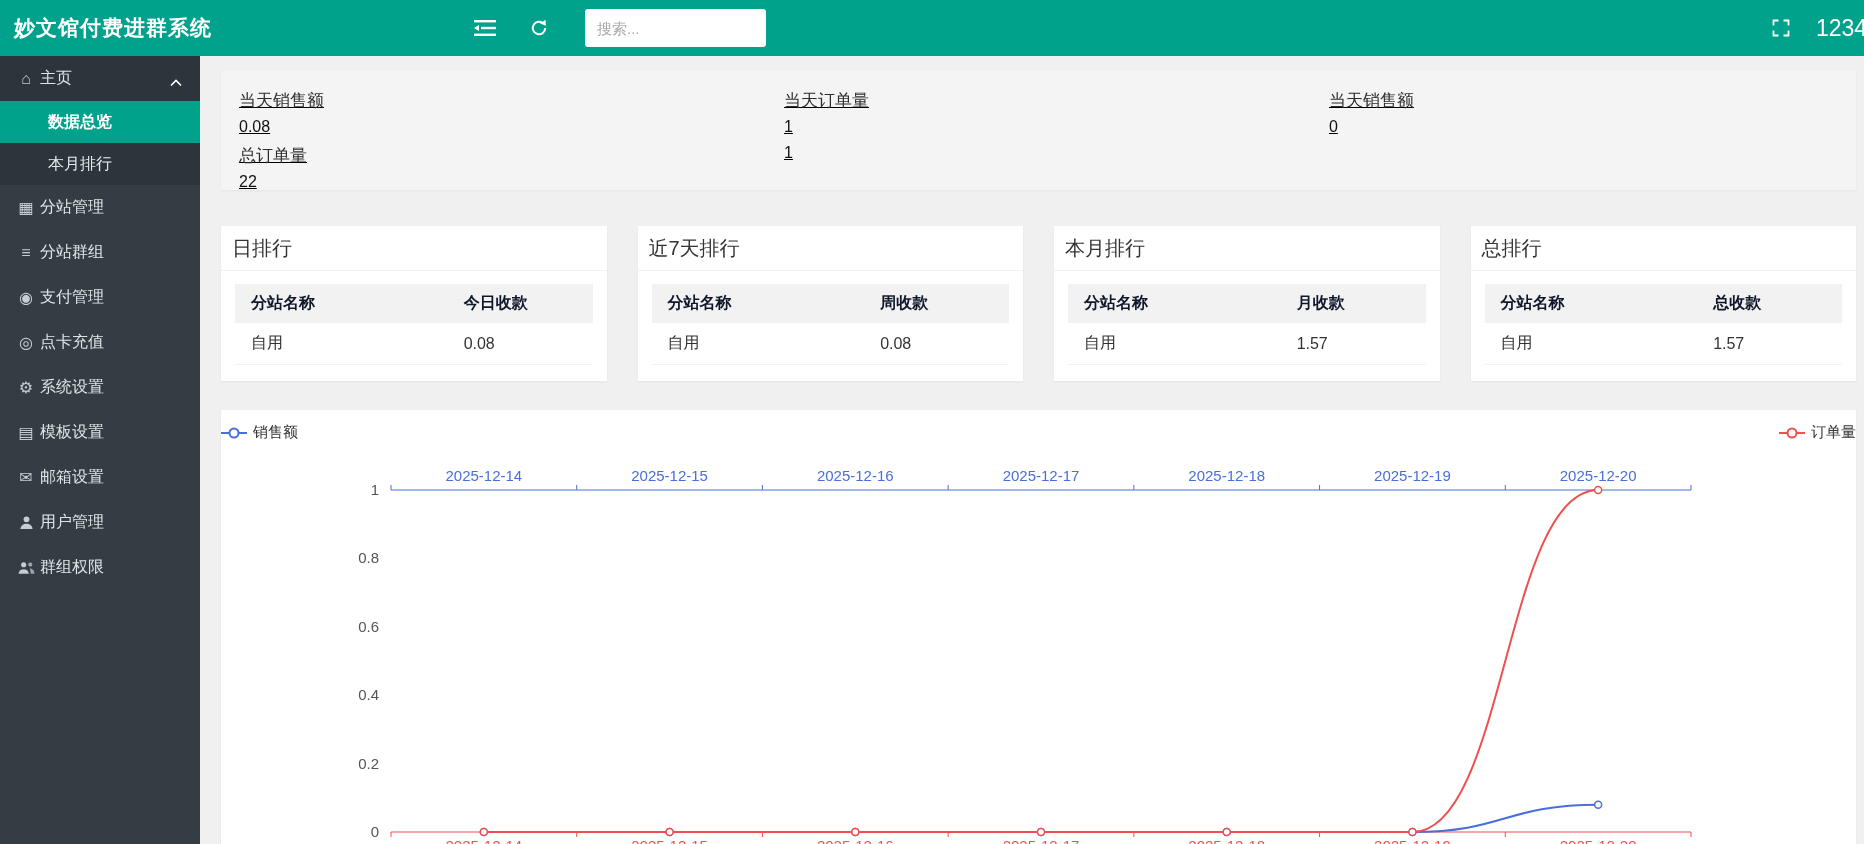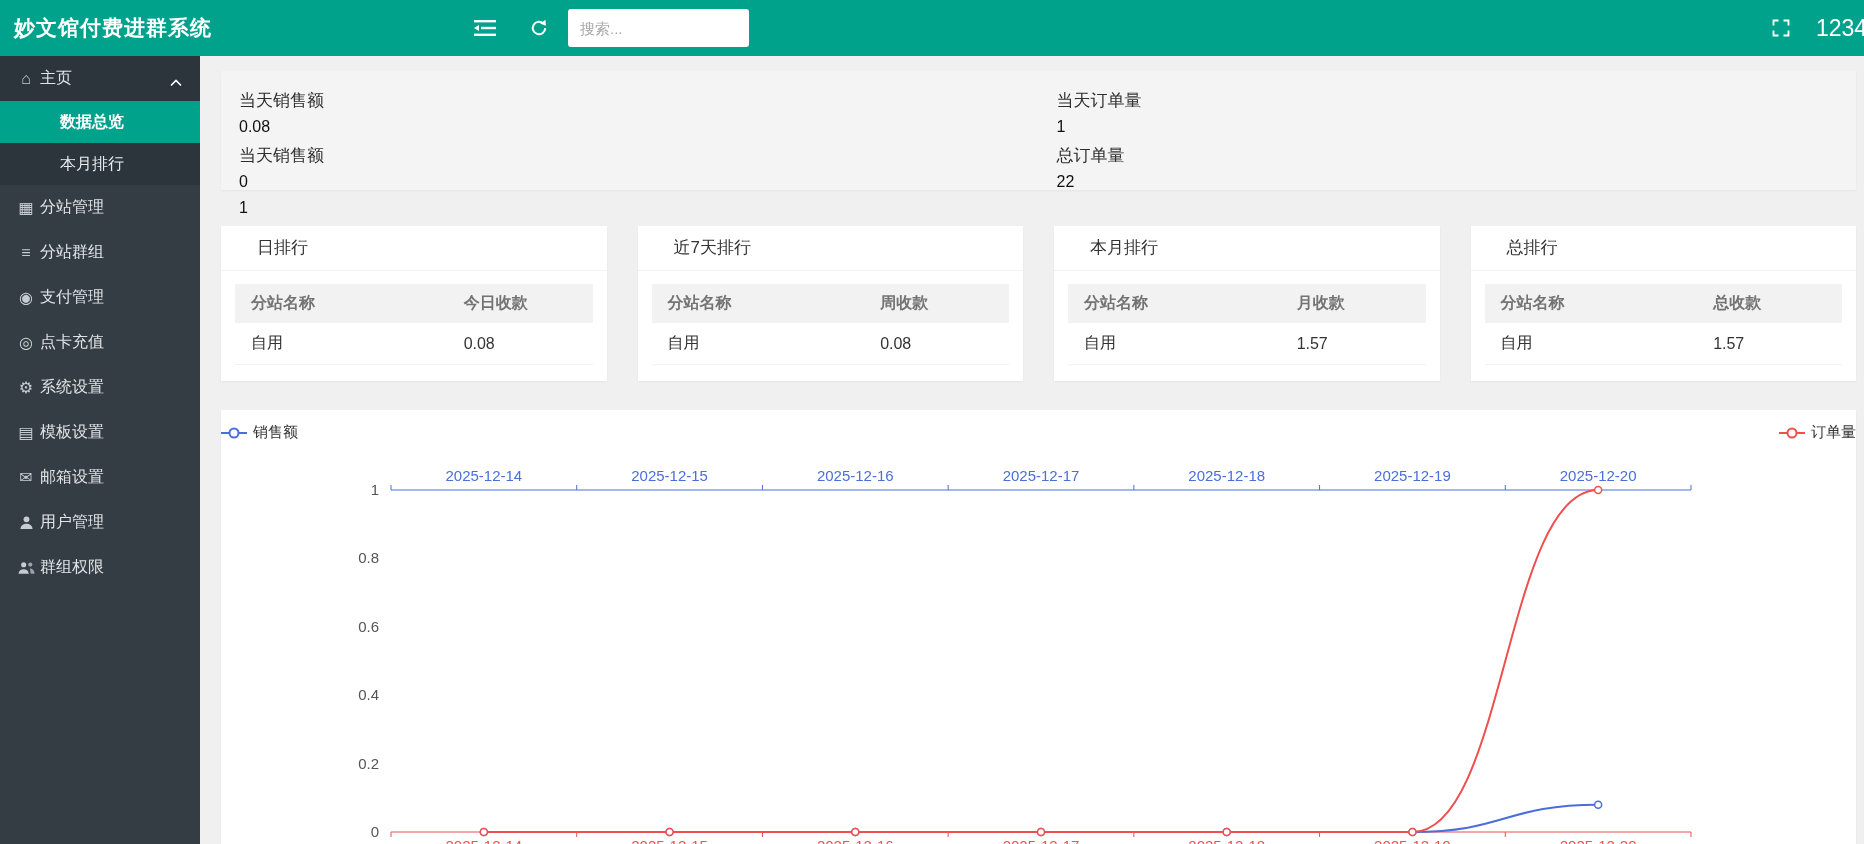--- a/index.html
+++ b/index.html
@@ -7,47 +7,47 @@
     width:1864px;height:844px;overflow:hidden;position:relative;
     background:#f0f0f0;
     font-family:"Liberation Sans","DejaVu Sans",sans-serif;
     -webkit-font-smoothing:antialiased;
   }
   
   .header{position:absolute;top:0;left:0;width:1864px;height:56px;background:var(--teal,#00A28B);z-index:30;}
   .header .app-title{position:absolute;left:14px;top:0;height:52px;line-height:56px;color:#fff;font-size:21px;font-weight:bold;letter-spacing:1px;white-space:nowrap;}
   .hdr-icon{position:absolute;top:0;height:56px;width:44px;display:flex;align-items:center;justify-content:center;color:#fff;cursor:pointer;}
   .hdr-icon svg{display:block;}
-  .search-box{position:absolute;left:568px;top:9px;width:181px;height:38px;background:#fff;border-radius:3px;}
+  .search-box{position:absolute;left:585px;top:9px;width:181px;height:38px;background:#fff;border-radius:3px;}
   .search-box input{width:100%;height:100%;border:none;outline:none;background:transparent;padding:0 12px;font-size:15px;color:#333;font-family:inherit;box-sizing:border-box;}
   .search-box input::placeholder{color:#a9a9a9;}
   .username{position:absolute;left:1816px;top:0;height:56px;line-height:56px;color:#fff;font-size:23px;white-space:nowrap;cursor:pointer;}
   
   .sidebar{position:absolute;top:56px;left:0;width:200px;height:788px;background:var(--sidebar,#333D43);z-index:20;}
   .menu-item{height:45px;display:flex;align-items:center;padding-left:16px;color:#dfe4e6;font-size:16px;cursor:pointer;position:relative;box-sizing:border-box;}
   .menu-item.parent{background:#2B353B;}
   .mi-icon{width:20px;text-align:center;font-size:16px;color:#c6cdd1;margin-right:4px;flex:0 0 20px;font-style:normal;}
   .mi-icon svg{display:block;margin:0 auto;}
   .chevron{position:absolute;right:18px;top:17px;}
   .submenu{background:#2B353B;}
-  .sub-item{height:42px;display:flex;align-items:center;padding-left:60px;color:#e8ecee;font-size:16px;cursor:pointer;box-sizing:border-box;}
+  .sub-item{height:42px;display:flex;align-items:center;padding-left:48px;color:#e8ecee;font-size:16px;cursor:pointer;box-sizing:border-box;}
   .sub-item.active{background:var(--teal,#00A28B);color:#fff;font-weight:bold;}
   
   .stats-card{position:absolute;left:221px;top:71px;width:1635px;height:119px;background:#f4f4f4;box-shadow:0 1px 2px rgba(0,0,0,.05);box-sizing:border-box;
-    display:grid;grid-template-columns:1fr 1fr;grid-template-rows:1fr 1fr;padding:10px 0 8px 0;}
+    display:grid;grid-template-columns:1fr 1fr 1fr;grid-template-rows:1fr 1fr;padding:10px 0 8px 0;text-decoration:underline;}
   .stat-cell{padding:8px 0 0 18px;}
   .stat-label{font-size:17px;color:#2d2d2d;margin-bottom:6px;}
   .stat-value{font-size:16px;color:#111;}
   
   .rank-row{position:absolute;left:221px;top:226px;width:1635px;display:flex;gap:31px;}
   .rank-card{flex:1;background:#fff;height:155px;box-shadow:0 1px 2px rgba(0,0,0,.05);box-sizing:border-box;}
-  .rank-head{height:44px;line-height:44px;padding:0 36px;font-size:17px;color:#333;border-bottom:1px solid #f2f2f2;}
+  .rank-head{height:44px;line-height:44px;padding:0 11px;font-size:20px;color:#333;border-bottom:1px solid #f2f2f2;}
   .rank-body{padding:13px 14px 0 14px;}
   table.rank-table{width:100%;border-collapse:collapse;font-size:16px;table-layout:fixed;}
-  .rank-table th{background:#f2f2f2;text-align:left;padding:9px 0 9px 16px;font-weight:bold;color:#737373;font-family:Liberation Serif, serif;}
+  .rank-table th{background:#f2f2f2;text-align:left;padding:9px 0 9px 16px;font-weight:bold;color:#0f172a;font-family:Liberation Serif, serif;}
   .rank-table th:first-child{width:55%;}
   .rank-table td{padding:10px 0 10px 16px;border-bottom:1px solid #f2f2f2;color:#333;}
   
   .chart-card{position:absolute;left:221px;top:410px;width:1635px;height:470px;background:#fff;box-shadow:0 1px 2px rgba(0,0,0,.05);}
   .legend{display:flex;justify-content:space-between;gap:28px;padding-top:13px;position:relative;z-index:2;}
   .legend-item{display:flex;align-items:center;gap:6px;font-size:15px;color:#333;cursor:pointer;}
   .lg-marker{position:relative;width:26px;height:10px;display:inline-block;}
   .lg-line{position:absolute;left:0;top:4px;width:26px;height:2px;background:#888;}
   .lg-circle{position:absolute;left:50%;top:50%;transform:translate(-50%,-50%);width:7px;height:7px;border-radius:50%;border:2px solid #888;background:#fff;}
   #chart-svg{position:absolute;left:0;top:0;z-index:1;}

